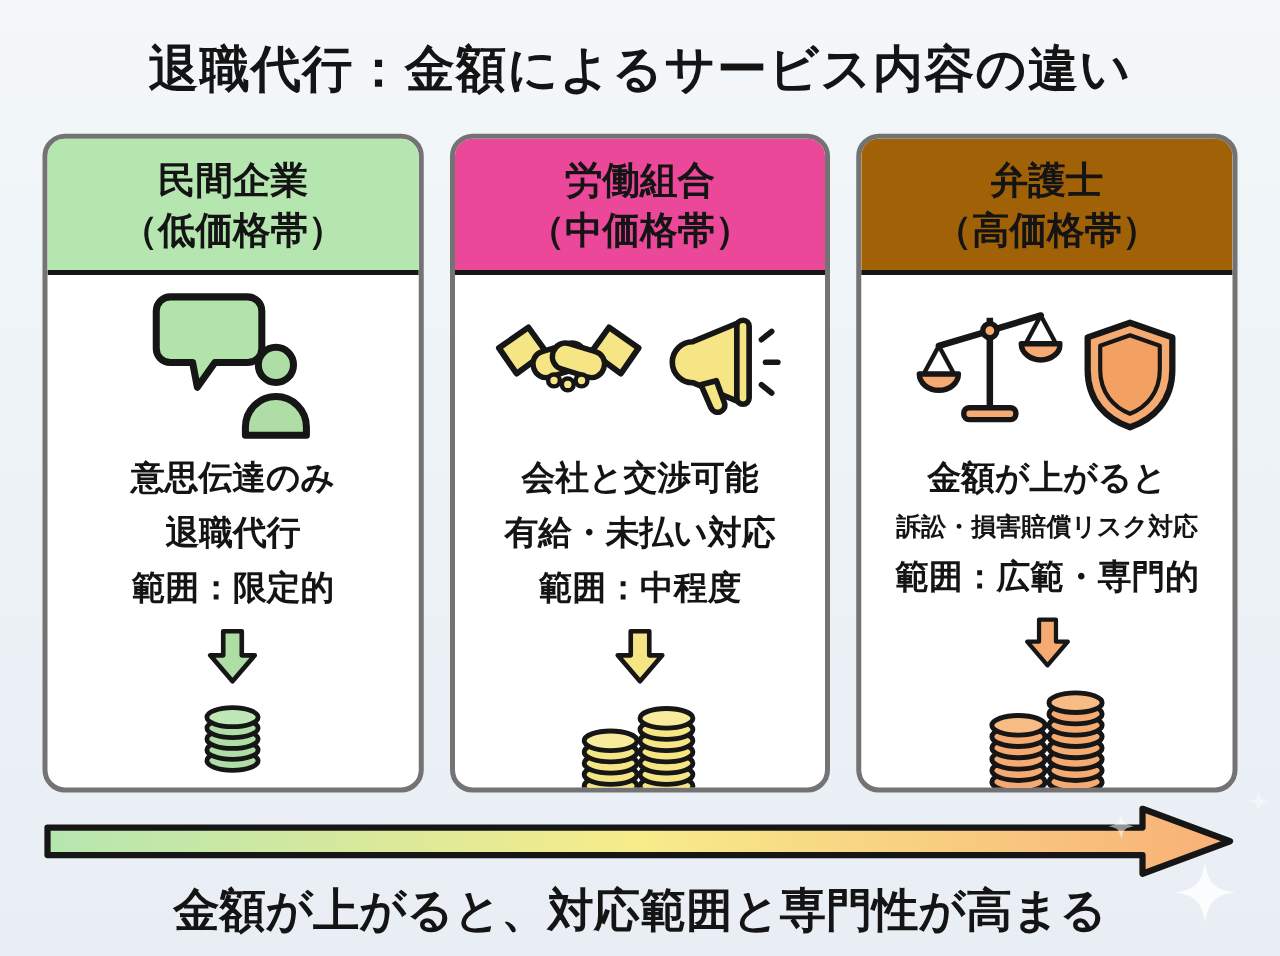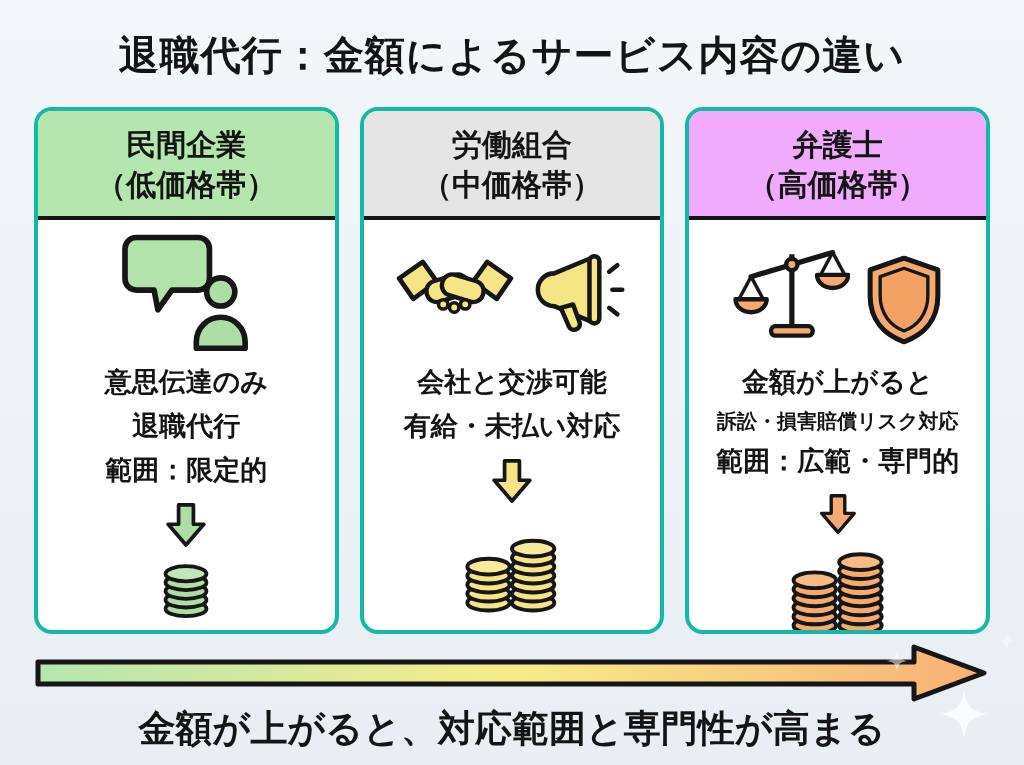--- a/index.html
+++ b/index.html
@@ -6,30 +6,30 @@
   body{
     width:1024px;height:765px;overflow:hidden;position:relative;
     background:linear-gradient(180deg,#f3f7fa 0%,#ecf2f6 55%,#e8eef4 100%);
     font-family:"Liberation Sans","DejaVu Sans",sans-serif;color:#141414;
   }
   .page-title{
     text-align:center;margin-top:28px;font-size:40px;font-weight:800;letter-spacing:1px;
   }
   .cards{display:flex;gap:21px;padding:0 34px;margin-top:24px;height:527px;box-sizing:border-box;}
   .card{
-    flex:1;background:#ffffff;border:4px solid #14b8a6;border-radius:18px;
+    flex:1;background:#ffffff;border:4px solid #737373;border-radius:18px;
     overflow:hidden;display:flex;flex-direction:column;
   }
   .card-header{
     border-bottom:4px solid #161616;text-align:center;padding:14px 0 12px;
     font-size:30px;font-weight:800;line-height:1.32;
   }
   .card.c0 .card-header{background:#b5e6b0;}
-  .card.c1 .card-header{background:#e5e5e5;}
-  .card.c2 .card-header{background:#f0abfc;}
+  .card.c1 .card-header{background:#ec4899;}
+  .card.c2 .card-header{background:#a16207;}
   .card-body{flex:1;display:flex;flex-direction:column;align-items:center;padding:10px 4px 14px;}
   .icon-row{height:122px;display:flex;align-items:center;justify-content:center;gap:14px;}
   .desc{text-align:center;margin-top:4px;}
   .desc .line{font-size:27px;font-weight:800;margin:8px 0;white-space:nowrap;}
   .desc .line.small{font-size:20px;}
   .down-arrow{margin-top:6px;}
   .coins{margin-top:auto;}
   .axis{margin:8px 0 0 34px;}
   .footer-caption{text-align:center;font-size:37px;font-weight:800;margin-top:0;}
   .sparkle{position:absolute;pointer-events:none;}
@@ -97,20 +97,21 @@
           <rect x="75" y="5" width="12" height="82" rx="6" fill="#f5e584" stroke="#161616" stroke-width="5.5"></rect>
           <path d="M40 68 L55 64 L63 86 a7 7 0 0 1 -13 5 Z" fill="#f5e584" stroke="#161616" stroke-width="5.5" stroke-linejoin="round"></path>
           <line x1="99" y1="24" x2="109" y2="16" stroke="#161616" stroke-width="5.5" stroke-linecap="round"></line>
           <line x1="103" y1="46" x2="115" y2="46" stroke="#161616" stroke-width="5.5" stroke-linecap="round"></line>
           <line x1="99" y1="68" x2="109" y2="76" stroke="#161616" stroke-width="5.5" stroke-linecap="round"></line>
         </svg>
       </div>
       <div class="desc">
         <div class="line">会社と交渉可能</div>
         <div class="line">有給・未払い対応</div>
+        <div class="line">範囲：中程度</div>
       </div>
       <svg class="down-arrow" width="46" height="46" viewBox="0 0 56 62">
         <path d="M18 4 H38 V30 H52 L28 58 L4 30 H18 Z" fill="#f5e584" stroke="#161616" stroke-width="5" stroke-linejoin="round"></path>
       </svg>
       <svg class="coins" width="118" height="94" viewBox="0 0 150 120">
         <ellipse cx="45" cy="103" rx="27" ry="10" fill="#f5e584" stroke="#161616" stroke-width="5"></ellipse>
         <ellipse cx="45" cy="91.5" rx="27" ry="10" fill="#f5e584" stroke="#161616" stroke-width="5"></ellipse>
         <ellipse cx="45" cy="80" rx="27" ry="10" fill="#f5e584" stroke="#161616" stroke-width="5"></ellipse>
         <ellipse cx="45" cy="68.5" rx="27" ry="10" fill="#f5e584" stroke="#161616" stroke-width="5"></ellipse>
         <ellipse cx="45" cy="57" rx="27" ry="10" fill="#f8ec9c" stroke="#161616" stroke-width="5"></ellipse>

